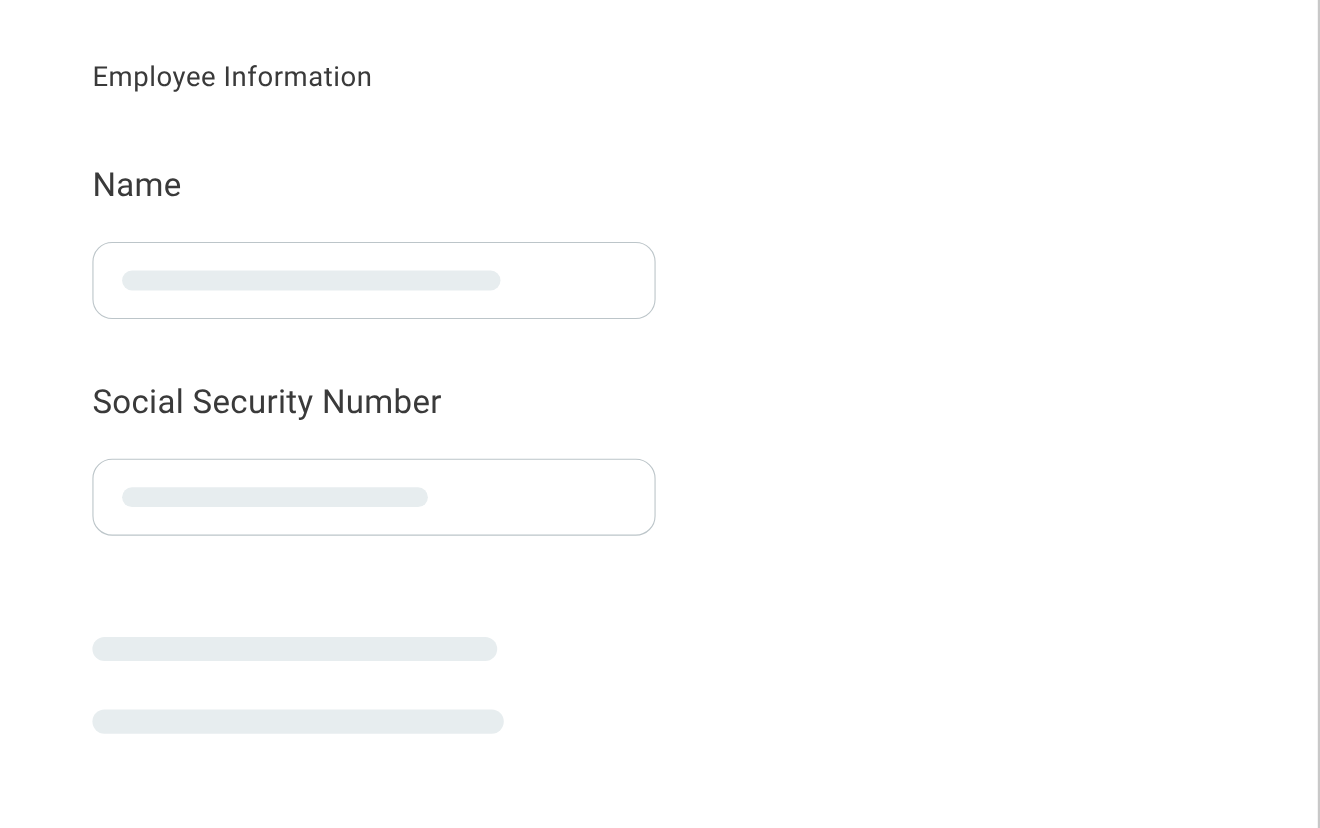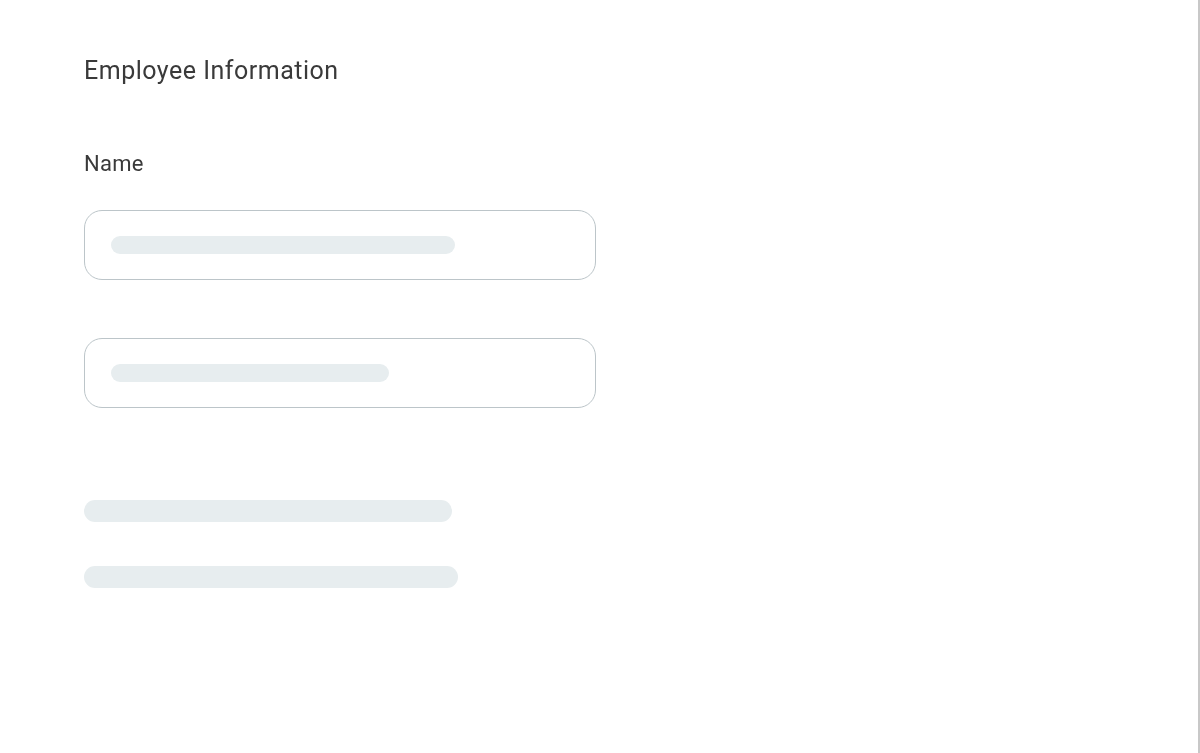--- a/index.html
+++ b/index.html
@@ -22,21 +22,21 @@
       font-size: 25px;
       font-weight: 400;
       color: #3a3a3a;
       letter-spacing: 0.5px;
       margin-bottom: 66px;
     }
     .field-group {
       margin-bottom: 58px;
     }
     .field-label {
-      font-size: 22px;
+      font-size: 30px;
       font-weight: 400;
       color: #3a3a3a;
       letter-spacing: 0.3px;
       margin-bottom: 34px;
       display: block;
     }
     .input-field {
       width: 512px;
       height: 70px;
       border: 1.5px solid #bcc5c9;
@@ -83,20 +83,21 @@
   <h1 class="form-title">Employee Information</h1>
 
   <div class="field-group">
     <label class="field-label">Name</label>
     <div class="input-field">
       <div class="input-skeleton skel-name"></div>
     </div>
   </div>
 
   <div class="field-group">
+    <label class="field-label">Social Security Number</label>
     <div class="input-field">
       <div class="input-skeleton skel-ssn"></div>
     </div>
   </div>
 
   <div class="loading-lines">
     <div class="loading-line line-1"></div>
     <div class="loading-line line-2"></div>
   </div>
 </div>

